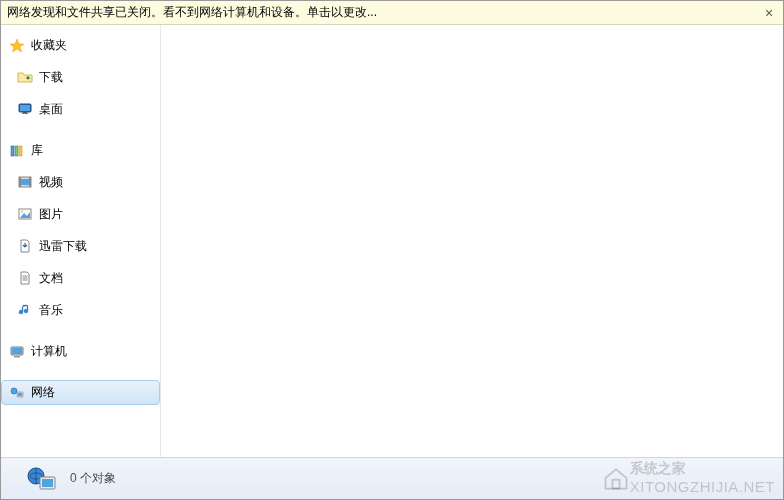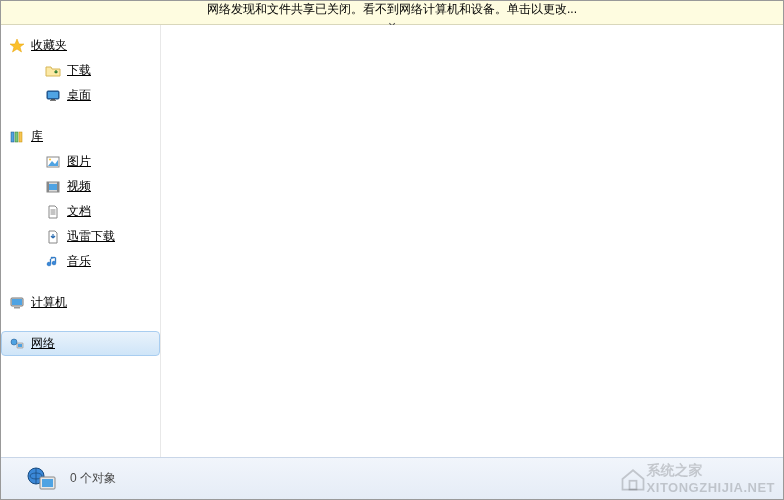--- a/index.html
+++ b/index.html
@@ -1,40 +1,40 @@
 <!DOCTYPE html>
 <html><head>
 <meta charset="utf-8">
 <style>
 * { margin: 0; padding: 0; box-sizing: border-box; font-family: "Microsoft YaHei", "Segoe UI", Tahoma, sans-serif; }
 body { width: 784px; height: 500px; background: #fff; border: 1px solid #999; position: relative; overflow: hidden; }
 
-.notification-bar { height: 24px; background: #FEFCE0; border-bottom: 1px solid #D9D7BB; display: flex; align-items: center; padding: 0 6px; font-size: 12px; color: #000; flex-direction: column; }
+.notification-bar { height: 24px; background: #FEFCE0; border-bottom: 1px solid #D9D7BB; display: flex; align-items: center; padding: 0 6px; font-size: 12px; color: #000; }
 .notification-bar .text { flex: 1; }
 .notification-bar .close { width: 16px; text-align: center; cursor: pointer; color: #555; font-size: 14px; }
 
-.content-area { display: flex; height: 432px; text-decoration: underline; }
+.content-area { display: flex; height: 432px; }
 .sidebar { width: 160px; background: #fff; border-right: 1px solid #E8E8E8; padding-top: 8px; overflow-y: auto; font-size: 12px; }
 .main-panel { flex: 1; background: #fff; }
 
 .tree-section { margin-bottom: 16px; }
 .tree-header { display: flex; align-items: center; padding: 4px 8px; cursor: pointer; }
 .tree-header .icon { width: 16px; height: 16px; margin-right: 6px; display: inline-flex; align-items: center; justify-content: center; }
 .tree-header .label { color: #000; }
-.tree-item { display: flex; align-items: flex-end; padding: 4px 8px 4px 44px; cursor: pointer; }
+.tree-item { display: flex; align-items: flex-start; padding: 4px 8px 4px 16px; cursor: pointer; margin-top: 7px; }
 .tree-item .icon { width: 16px; height: 16px; margin-right: 6px; display: inline-flex; align-items: center; justify-content: center; }
 .tree-item .label { color: #000; }
 .tree-header.selected { background: linear-gradient(#E9F2FB, #CFE5F8); border: 1px solid #A8CDF0; border-radius: 4px; padding: 3px 7px; }
 
 .status-bar { height: 42px; background: linear-gradient(#F1F5FB, #E5ECF6); border-top: 1px solid #C9D6E8; display: flex; align-items: center; padding: 0 25px; font-size: 12px; }
 .status-bar .big-icon { width: 32px; height: 32px; margin-right: 12px; display: inline-flex; align-items: center; justify-content: center; }
 .status-bar .text { color: #4B4B4B; }
 
 .watermark { position: absolute; right: 8px; bottom: 4px; font-size: 14px; color: rgba(0,0,0,0.18); font-weight: bold; display: flex; align-items: center; gap: 0; pointer-events: none; }
-.watermark .sub { display:block; font-size:13px; font-weight:bold; letter-spacing:0.5px; }
+.watermark .sub { display:block; font-size:15px; font-weight:normal; letter-spacing:0.5px; }
 .watermark .house { width:28px; height:28px; }
 
 svg { display: block; }
 </style>
 </head>
 <body>
 
 <div class="notification-bar">
   <span class="text">网络发现和文件共享已关闭。看不到网络计算机和设备。单击以更改...</span>
   <span class="close">×</span>
@@ -81,57 +81,57 @@
               <rect x="2" y="3" width="3" height="10" fill="#4FA3E3" stroke="#1A4C80" stroke-width="0.5"></rect>
               <rect x="6" y="3" width="3" height="10" fill="#7BC67B" stroke="#2E7D32" stroke-width="0.5"></rect>
               <rect x="10" y="3" width="3" height="10" fill="#F6C453" stroke="#C38E00" stroke-width="0.5"></rect>
             </svg>
         </span>
         <span class="label">库</span>
       </div>
       <div class="tree-item">
         <span class="icon">
           <svg width="16" height="16" viewBox="0 0 16 16">
-              <rect x="2" y="3" width="12" height="10" fill="#fff" stroke="#888"></rect>
-              <polygon points="3,12 7,7 10,10 13,6 13,12" fill="#4FA3E3"></polygon>
-              <circle cx="5" cy="5.5" r="1" fill="#FBC02D"></circle>
-            </svg>
-        </span>
-        <span class="label">图片</span>
-      </div>
-      <div class="tree-item">
-        <span class="icon">
-          <svg width="16" height="16" viewBox="0 0 16 16">
               <rect x="2" y="3" width="12" height="10" fill="#D9D9D9" stroke="#888"></rect>
               <rect x="2" y="3" width="2" height="10" fill="#888"></rect>
               <rect x="12" y="3" width="2" height="10" fill="#888"></rect>
               <rect x="4" y="5" width="8" height="6" fill="#4FA3E3"></rect>
             </svg>
         </span>
         <span class="label">视频</span>
       </div>
       <div class="tree-item">
         <span class="icon">
           <svg width="16" height="16" viewBox="0 0 16 16">
-              <path d="M4 2h6l2 2v10H4z" fill="#fff" stroke="#888"></path>
-              <line x1="5.5" y1="6" x2="10.5" y2="6" stroke="#888"></line>
-              <line x1="5.5" y1="8" x2="10.5" y2="8" stroke="#888"></line>
-              <line x1="5.5" y1="10" x2="10.5" y2="10" stroke="#888"></line>
+              <rect x="2" y="3" width="12" height="10" fill="#fff" stroke="#888"></rect>
+              <polygon points="3,12 7,7 10,10 13,6 13,12" fill="#4FA3E3"></polygon>
+              <circle cx="5" cy="5.5" r="1" fill="#FBC02D"></circle>
             </svg>
         </span>
-        <span class="label">文档</span>
+        <span class="label">图片</span>
       </div>
       <div class="tree-item">
         <span class="icon">
           <svg width="16" height="16" viewBox="0 0 16 16">
               <path d="M4 2h6l2 2v10H4z" fill="#fff" stroke="#888"></path>
               <path d="M8 5v4m0 0l-2-2m2 2l2-2" stroke="#2B6CB0" stroke-width="1.2" fill="none"></path>
             </svg>
         </span>
         <span class="label">迅雷下载</span>
+      </div>
+      <div class="tree-item">
+        <span class="icon">
+          <svg width="16" height="16" viewBox="0 0 16 16">
+              <path d="M4 2h6l2 2v10H4z" fill="#fff" stroke="#888"></path>
+              <line x1="5.5" y1="6" x2="10.5" y2="6" stroke="#888"></line>
+              <line x1="5.5" y1="8" x2="10.5" y2="8" stroke="#888"></line>
+              <line x1="5.5" y1="10" x2="10.5" y2="10" stroke="#888"></line>
+            </svg>
+        </span>
+        <span class="label">文档</span>
       </div>
       <div class="tree-item">
         <span class="icon">
           <svg width="16" height="16" viewBox="0 0 16 16">
               <path d="M6 3v7a2 2 0 1 1-1-1.7V5l6-1.5v5.5a2 2 0 1 1-1-1.7V3z" fill="#3B88D8" stroke="#1A5FA5" stroke-width="0.3"></path>
             </svg>
         </span>
         <span class="label">音乐</span>
       </div>
     </div>

